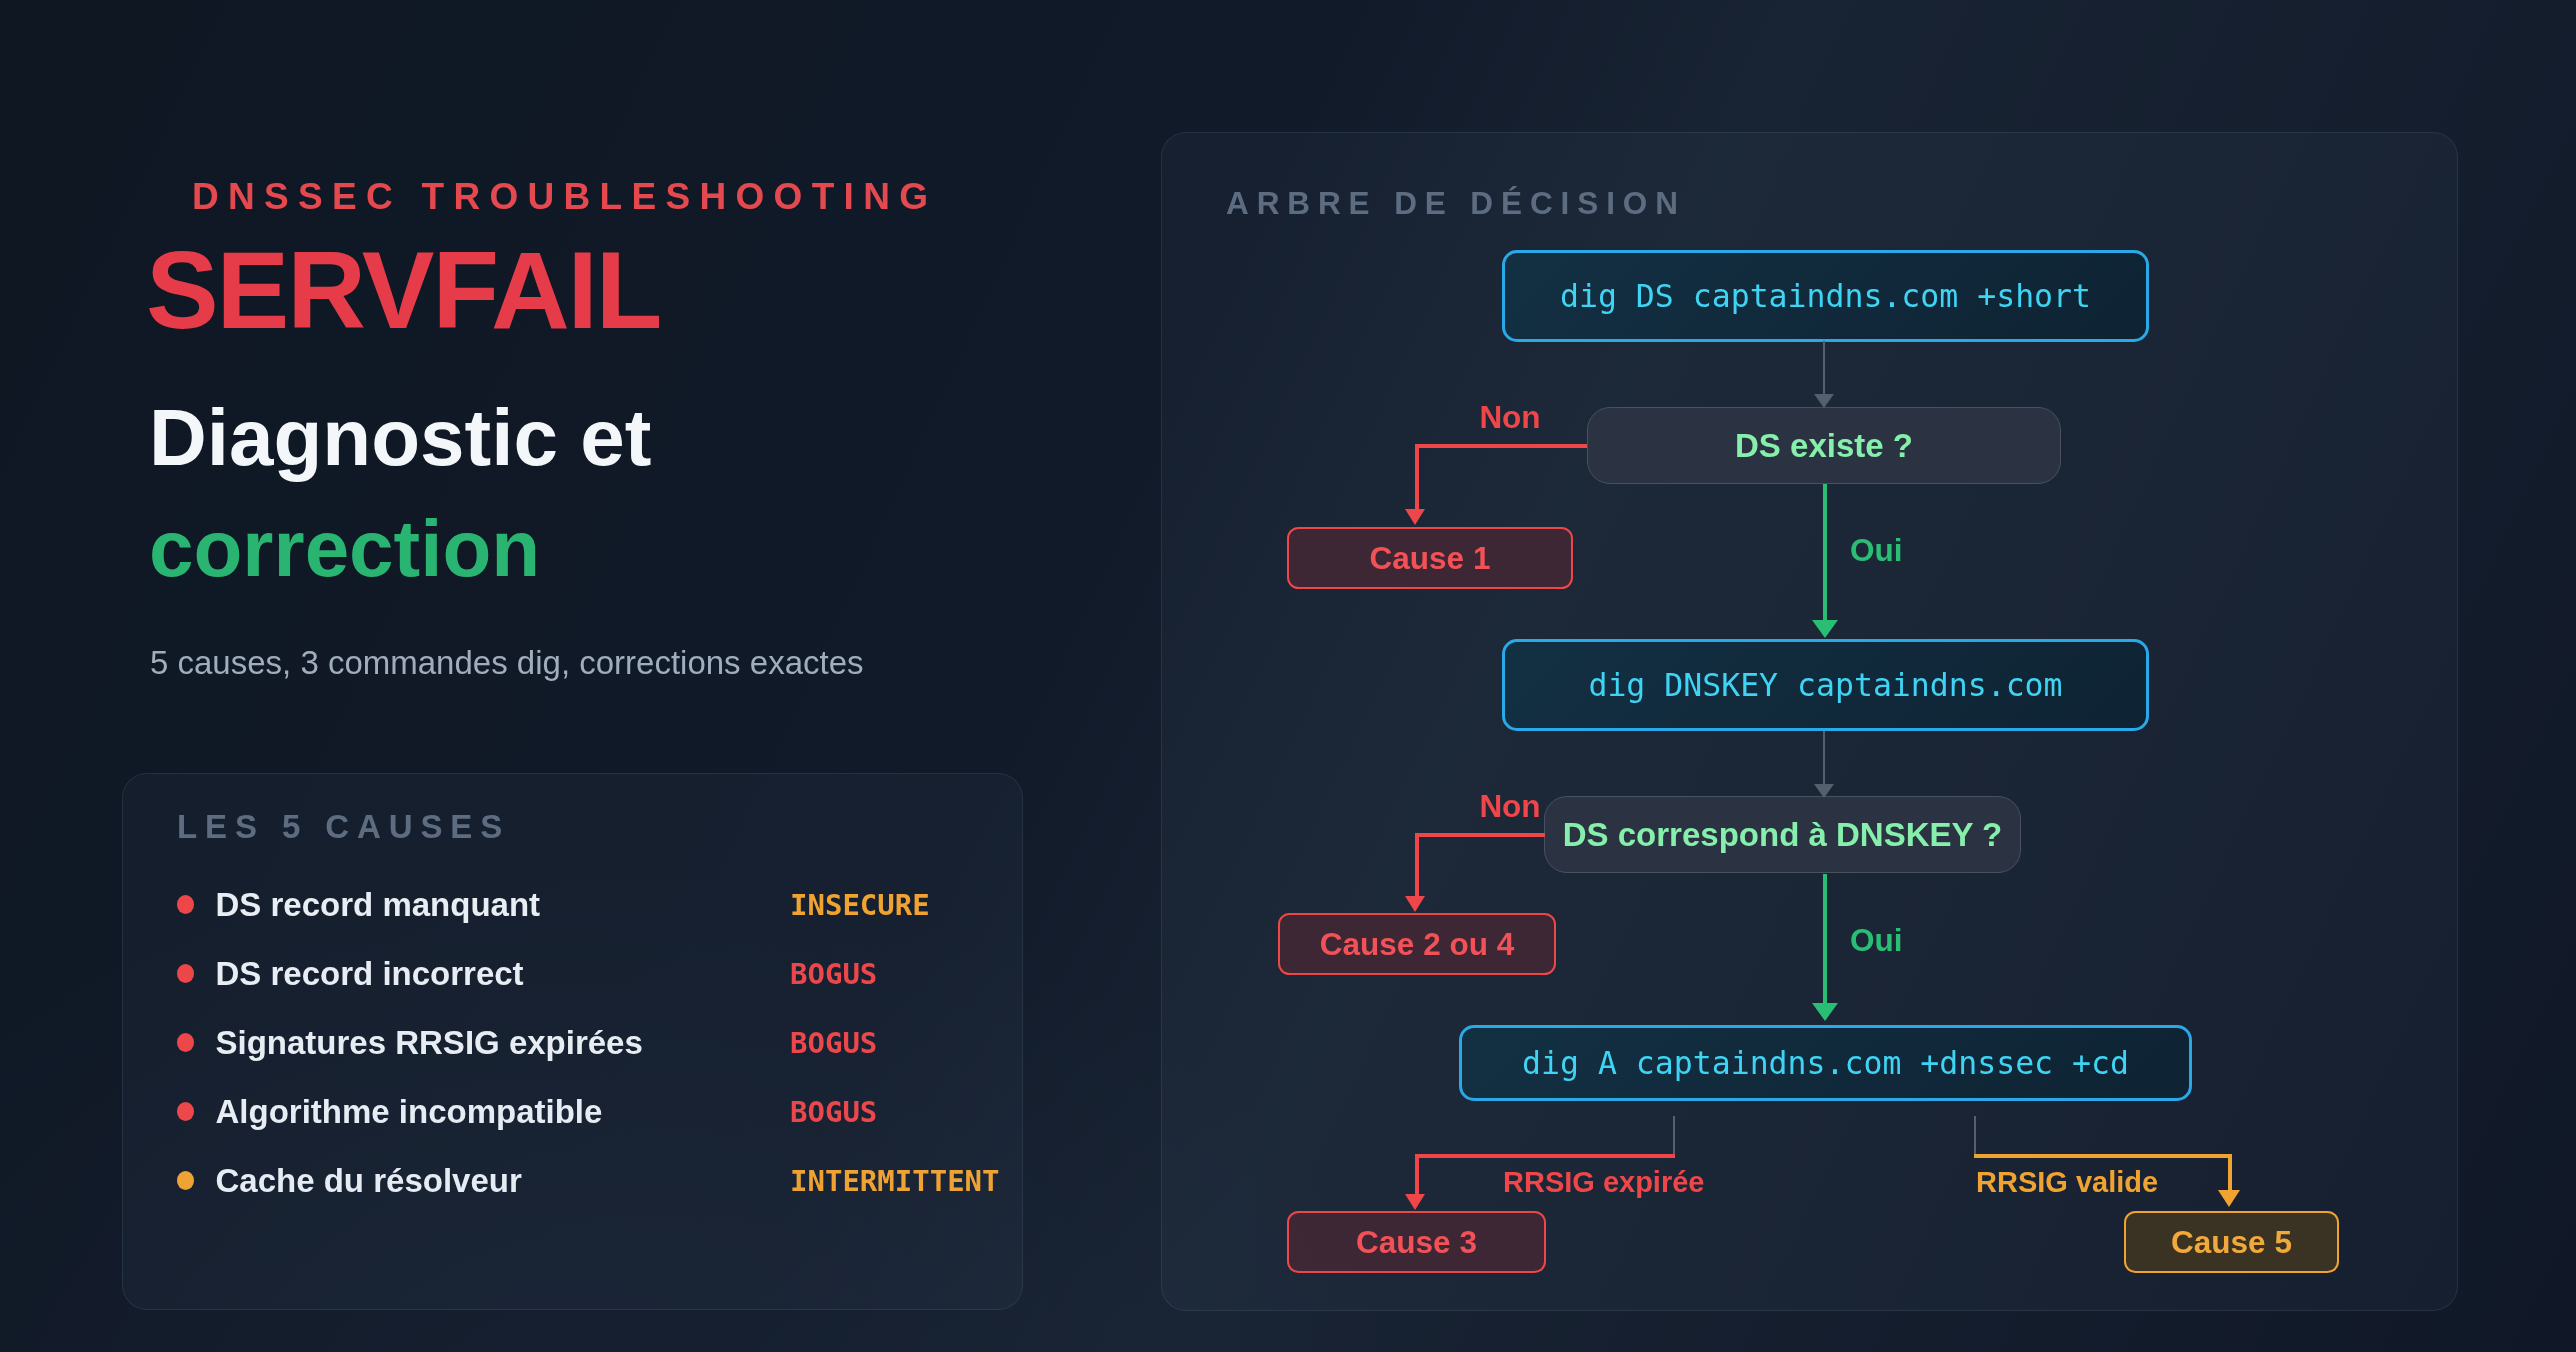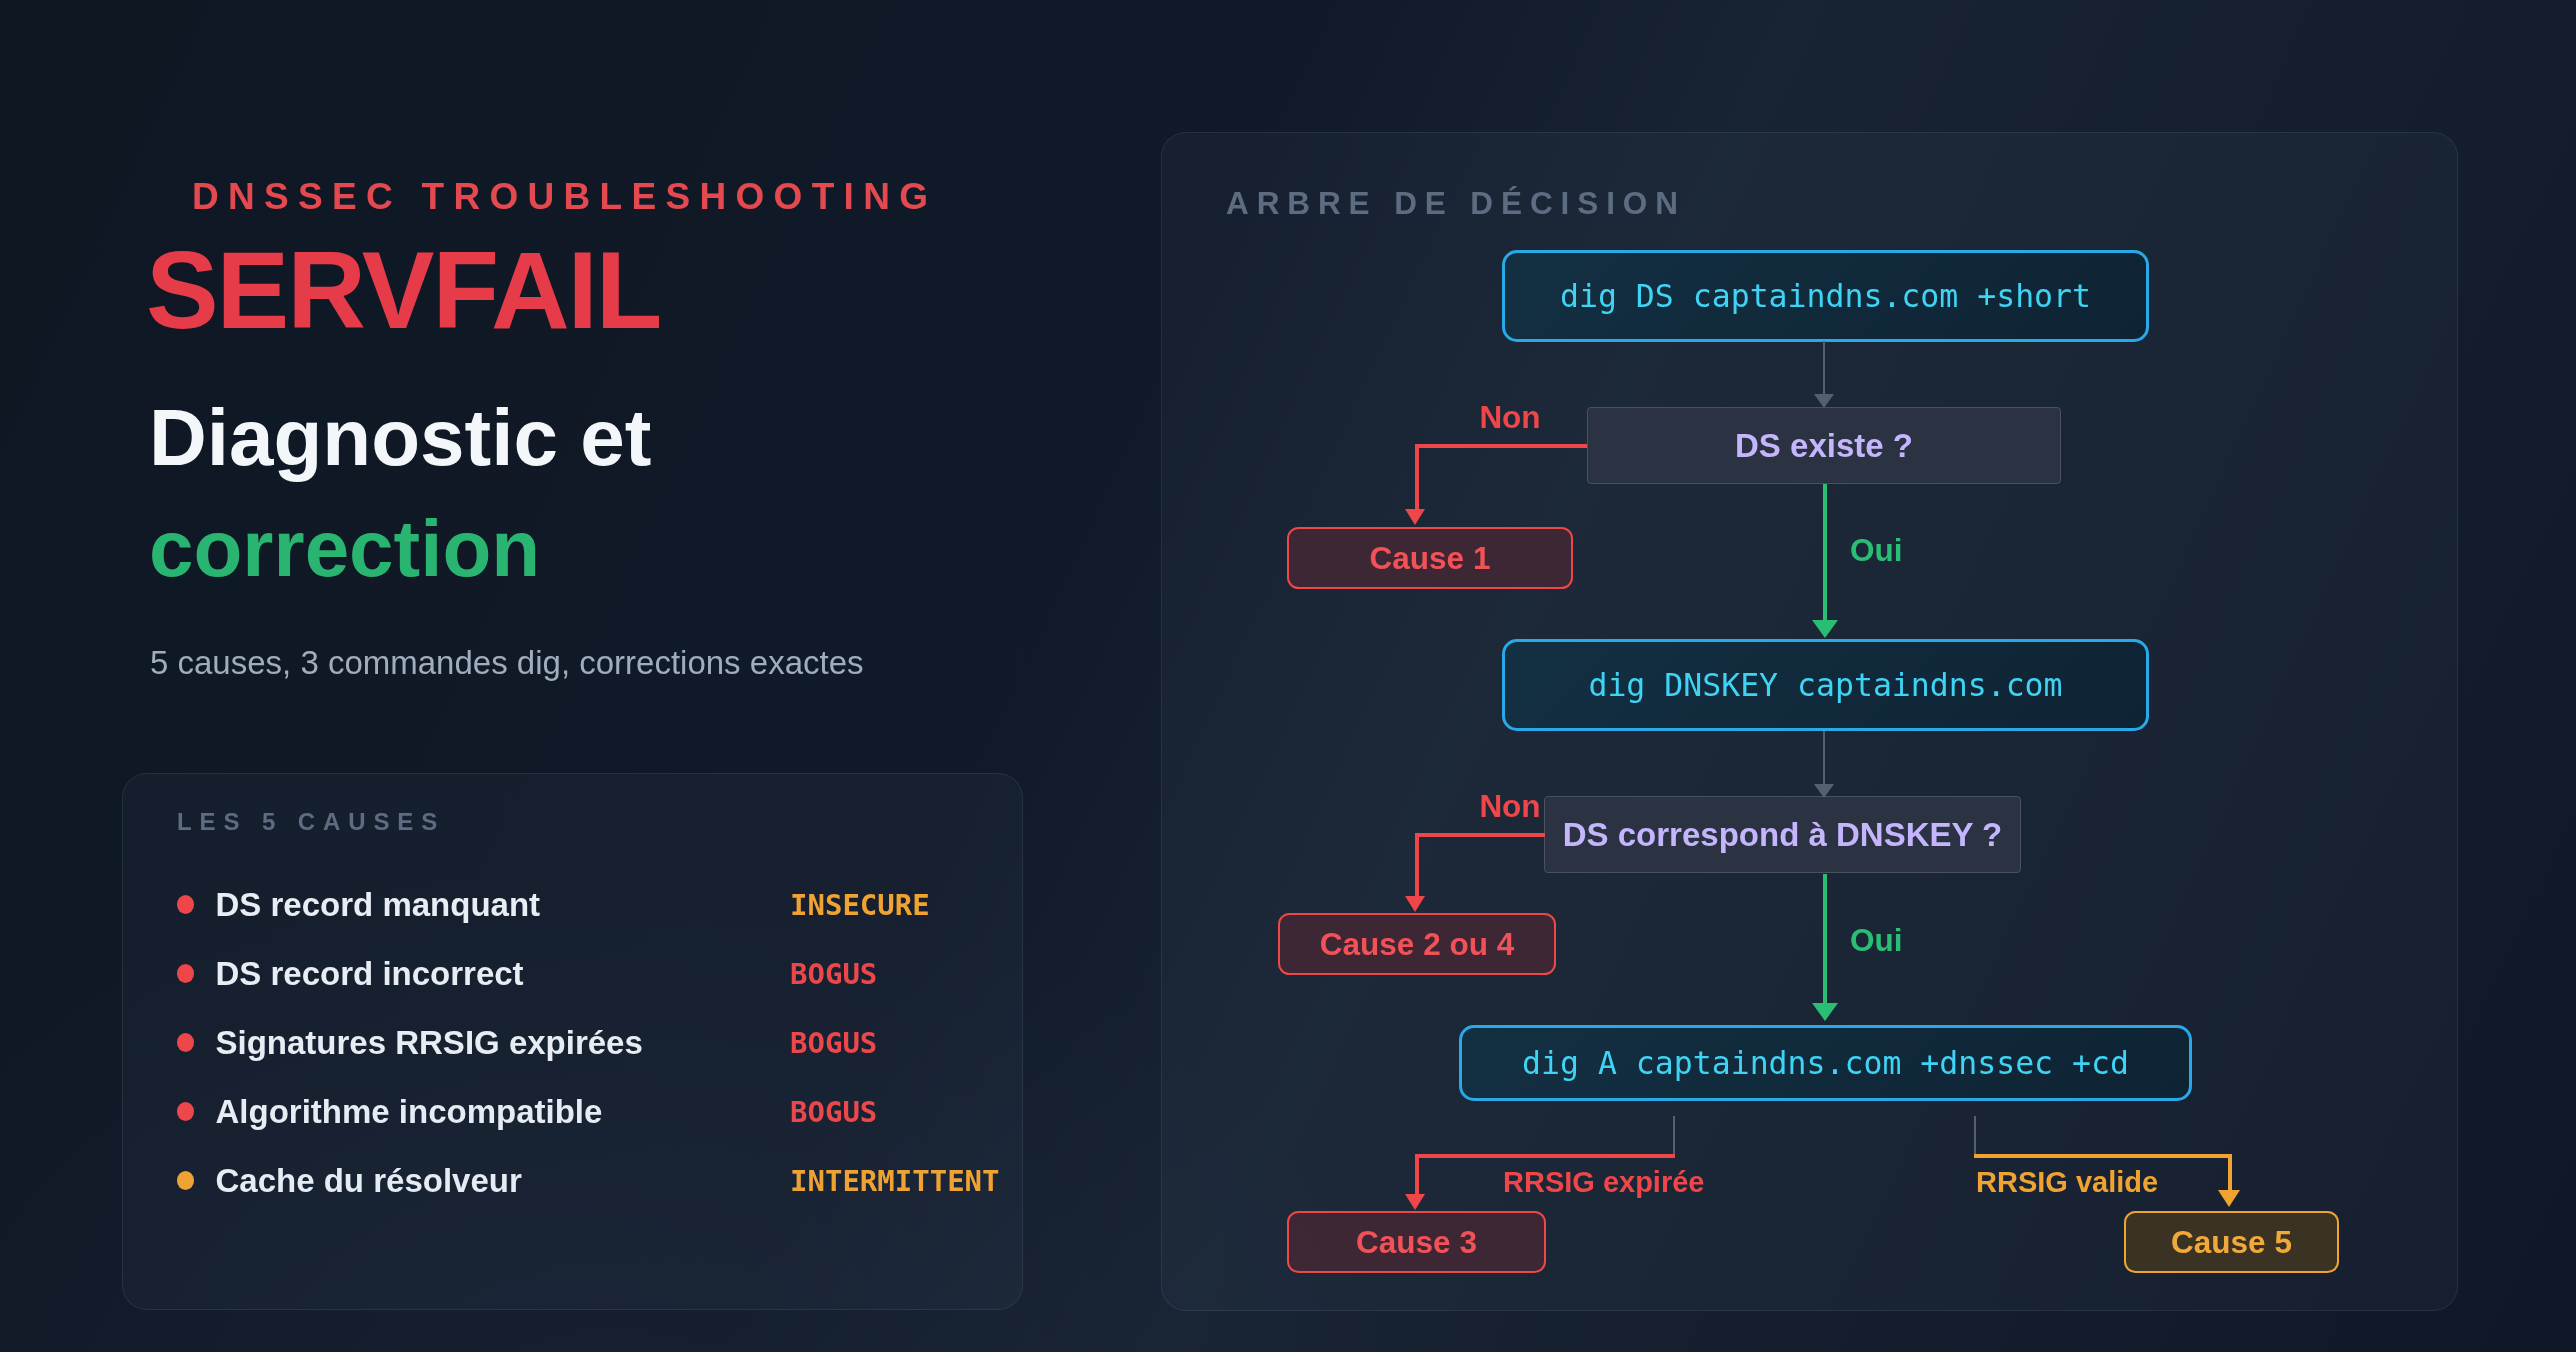--- a/index.html
+++ b/index.html
@@ -17,38 +17,38 @@
   .eyebrow{position:absolute;left:152px;top:176px;font-size:37px;font-weight:bold;
     letter-spacing:9.3px;color:#e4494f;margin-left:40px;}
   .big-title{position:absolute;left:146px;top:236px;font-size:109px;font-weight:bold;
     letter-spacing:-2.1px;color:#e63b49;line-height:1;}
   .sub-line1{position:absolute;left:149px;top:398px;font-size:80px;font-weight:bold;color:#f4f7fa;line-height:1;}
   .sub-line2{position:absolute;left:149px;top:509px;font-size:80px;font-weight:bold;color:#2ab471;line-height:1;}
   .tagline{position:absolute;left:150px;top:644px;font-size:33px;color:#9fadbd;}
   
   .card{position:absolute;background:rgba(150,175,210,0.045);
     border:1.4px solid rgba(150,175,210,0.12);border-radius:25px;}
-  .card-header{font-size:24px;font-weight:bold;letter-spacing:7.9px;color:#5d6c80;}
+  .card-header{font-size:33px;font-weight:bold;letter-spacing:7.9px;color:#5d6c80;}
   .causes-card{left:122px;top:773px;width:899px;height:535px;}
   .causes-header{position:absolute;left:54px;top:34px;}
   .causes-rows{position:absolute;left:54px;right:43px;top:96px;}
   .cause-row{position:relative;height:69px;display:flex;align-items:center;}
   .bullet{width:17px;height:18.6px;border-radius:50%;margin-right:21.5px;flex:0 0 auto;}
   .cause-label{font-size:33px;font-weight:600;color:#e9eef4;}
   .cause-status{position:absolute;left:613px;font-family:"DejaVu Sans Mono",monospace;
     font-size:29px;font-weight:bold;}
   
   .tree-card{left:1161px;top:132px;width:1295px;height:1177px;}
   .tree-header{position:absolute;left:64px;top:52px;font-size:31.5px;}
   .node{position:absolute;display:flex;align-items:center;justify-content:center;box-sizing:border-box;}
   .cmd-node{background:linear-gradient(135deg,#133043,#0e2333);
     border:3.6px solid #2aa9e8;border-radius:15px;
     font-family:"DejaVu Sans Mono",monospace;font-size:31.5px;color:#3fd4f4;}
-  .q-node{background:#2b3342;border:1.4px solid #47515f;border-radius:4px;
-    font-size:33px;font-weight:600;color:#c4b5fd;}
+  .q-node{background:#2b3342;border:1.4px solid #47515f;border-radius:23px;
+    font-size:33px;font-weight:600;color:#86efac;}
   .cause-node{border-radius:11.4px;font-size:31.5px;font-weight:bold;}
   .cause-red{background:#3d2734;border:2.9px solid #ee4747;color:#f25257;}
   .cause-amber{background:#3a3323;border:2.9px solid #f0a330;color:#f2a93b;}
   
   .vline,.hline{position:absolute;}
   .vline{width:3.6px;}
   .hline{height:3.6px;}
   .gray{background:#55606e;width:2.1px;}
   .red{background:#ee4649;}
   .green{background:#2abd74;}

